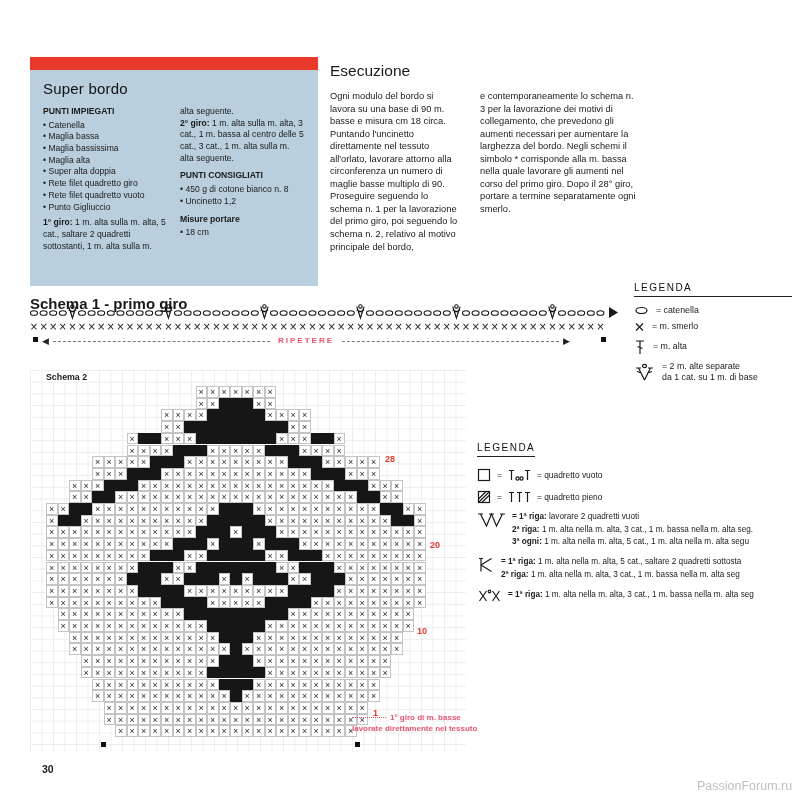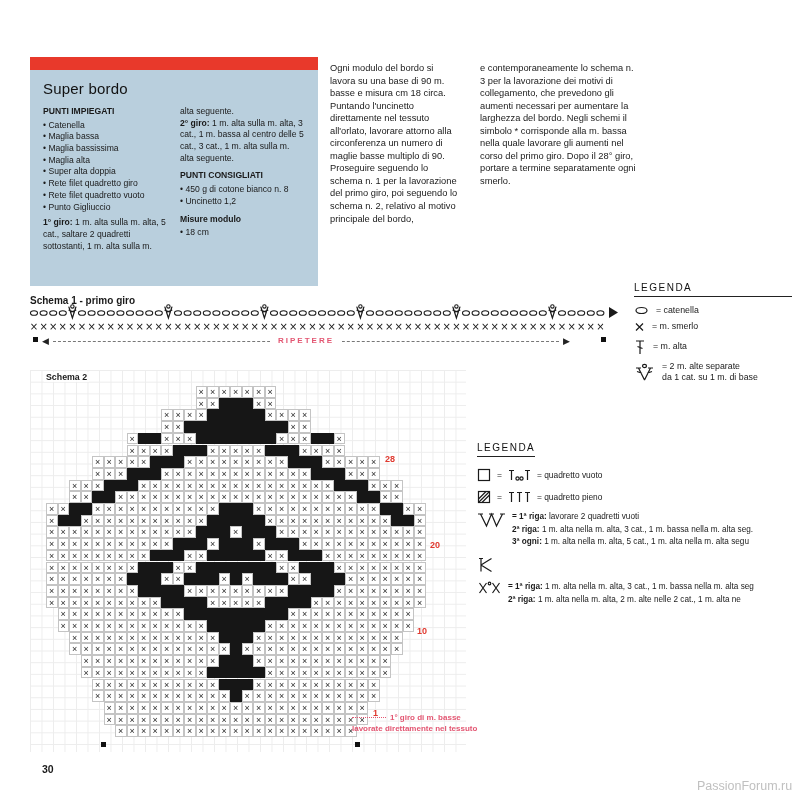--- a/index.html
+++ b/index.html
@@ -22,21 +22,21 @@
   .ese-cols{display:flex;gap:22px}
   .ese-c1{width:128px}.ese-c2{width:156px}
   .ese-cols p{font-size:9.3px;line-height:1.35}
 
   .leg-title{font-size:10px;letter-spacing:1.5px;font-weight:400;border-bottom:1px solid #222;padding-bottom:3px;margin-bottom:8px;color:#111}
   .legenda1{position:absolute;left:634px;top:282px;width:158px}
   .leg-item{display:flex;align-items:center;gap:7px;margin-bottom:5px;font-size:8.8px}
   .leg-item .lbl{line-height:1.3}
   .ln{fill:none;stroke:#1a1a1a;stroke-width:1.2}
 
-  .schema1-label{position:absolute;left:30px;top:295px;font-size:10px;font-weight:700}
+  .schema1-label{position:absolute;left:30px;top:295px;font-size:15px;font-weight:700}
   .schema1-chart{position:absolute;left:26px;top:304px}
   .s1x{font-size:10px;fill:#1a1a1a;text-anchor:middle;font-family:"DejaVu Sans",sans-serif}
   .s1e{fill:none;stroke:#1a1a1a;stroke-width:1.1}
   .s1s{fill:none;stroke:#1a1a1a;stroke-width:1.2;stroke-linecap:round}
   .s1f{fill:#1a1a1a}
   .ripetere{position:absolute;left:44px;top:336px;width:524px;height:12px}
   .rip-line{position:absolute;left:9px;right:9px;top:5px;border-top:1.5px dashed #777}
   .rip-arrow{position:absolute;top:0;font-size:9px;color:#222}
   .rip-arrow.l{left:-2px}.rip-arrow.r{right:-2px}
   .rip-label{position:absolute;left:50%;top:0;transform:translateX(-50%);background:#fff;padding:0 8px;color:#e35672;font-size:8px;font-weight:700;letter-spacing:2px}
@@ -88,29 +88,30 @@
     <div class="col">
       <p>alta seguente.</p>
       <p><b>2° giro:</b> <span>1 m. alta sulla m. alta, 3 cat., 1 m. bassa al centro delle 5 cat., 3 cat., 1 m. alta sulla m. alta seguente.</span></p>
       <div class="gap6"></div>
       <h3 class="mini">PUNTI CONSIGLIATI</h3>
       <ul class="plain">
         <li>450 g di cotone bianco n. 8</li>
         <li>Uncinetto 1,2</li>
       </ul>
       <div class="gap6"></div>
-      <h3 class="mini">Misure modulo</h3>
+      <h3 class="mini">Misure portare</h3>
       <ul class="plain">
         <li>18 cm</li>
       </ul>
     </div>
   </div>
 </section>
 
 <section class="esecuzione">
+  <h2>Esecuzione</h2>
   <div class="ese-cols">
     <p class="ese-c1">Ogni modulo del bordo si lavora su una base di 90 m. basse e misura cm 18 circa. Puntando l'uncinetto direttamente nel tessuto all'orlato, lavorare attorno alla circonferenza un numero di maglie basse multiplo di 90. Proseguire seguendo lo schema n. 1 per la lavorazione del primo giro, poi seguendo lo schema n. 2, relativo al motivo principale del bordo,</p>
     <p class="ese-c2">e contemporaneamente lo schema n. 3 per la lavorazione dei motivi di collegamento, che prevedono gli aumenti necessari per aumentare la larghezza del bordo. Negli schemi il simbolo * corrisponde alla m. bassa nella quale lavorare gli aumenti nel corso del primo giro. Dopo il 28° giro, portare a termine separatamente ogni smerlo.</p>
   </div>
 </section>
 
 <aside class="legenda1">
   <div class="leg-title">LEGENDA</div>
   <div class="leg-item">
     <svg width="15" height="9">
@@ -1105,28 +1106,31 @@
       <div><b>= 1ª riga:</b> <span>lavorare 2 quadretti vuoti</span></div>
       <div><b>2ª riga:</b> <span>1 m. alta nella m. alta, 3 cat., 1 m. bassa nella m. alta seg.</span></div>
       <div><b>3ª ogni:</b> <span>1 m. alta nella m. alta, 5 cat., 1 m. alta nella m. alta segu</span></div>
     </div>
   </div>
 
   <div class="leg2-item multi">
     <svg width="18" height="18">
       <path d="M4 2.5 V15.5 M2 2.5 H6 M4 9 L14.5 2.5 M4 9 L14.5 15.5" class="ln"></path>
     </svg>
+    <div class="leg2-rows">
+      <div><b>= 1ª riga:</b> <span>1 m. alta nella m. alta, 5 cat., saltare 2 quadretti sottosta</span></div>
+      <div><b>2ª riga:</b> <span>1 m. alta nella m. alta, 3 cat., 1 m. bassa nella m. alta seg</span></div>
+    </div>
   </div>
 
   <div class="leg2-item multi">
     <svg width="25" height="14">
       <path d="M2.5 2 L9.5 12 M9.5 2 L2.5 12 M15.5 2 L22.5 12 M22.5 2 L15.5 12" class="ln"></path>
       <circle cx="12.5" cy="2.5" r="1.3" class="ln"></circle>
     </svg>
     <div class="leg2-rows">
       <div><b>= 1ª riga:</b> <span>1 m. alta nella m. alta, 3 cat., 1 m. bassa nella m. alta seg</span></div>
-      <div><b>2ª riga:</b> <span>1 m. alta nella m. alta, 2 m. alte nelle 2 cat., 1 m. alta ne</span></div>
     </div>
   </div>
 </aside>
 
 <div class="pagenum">30</div>
 <div class="watermark">PassionForum.ru</div>
 
 </body></html>

